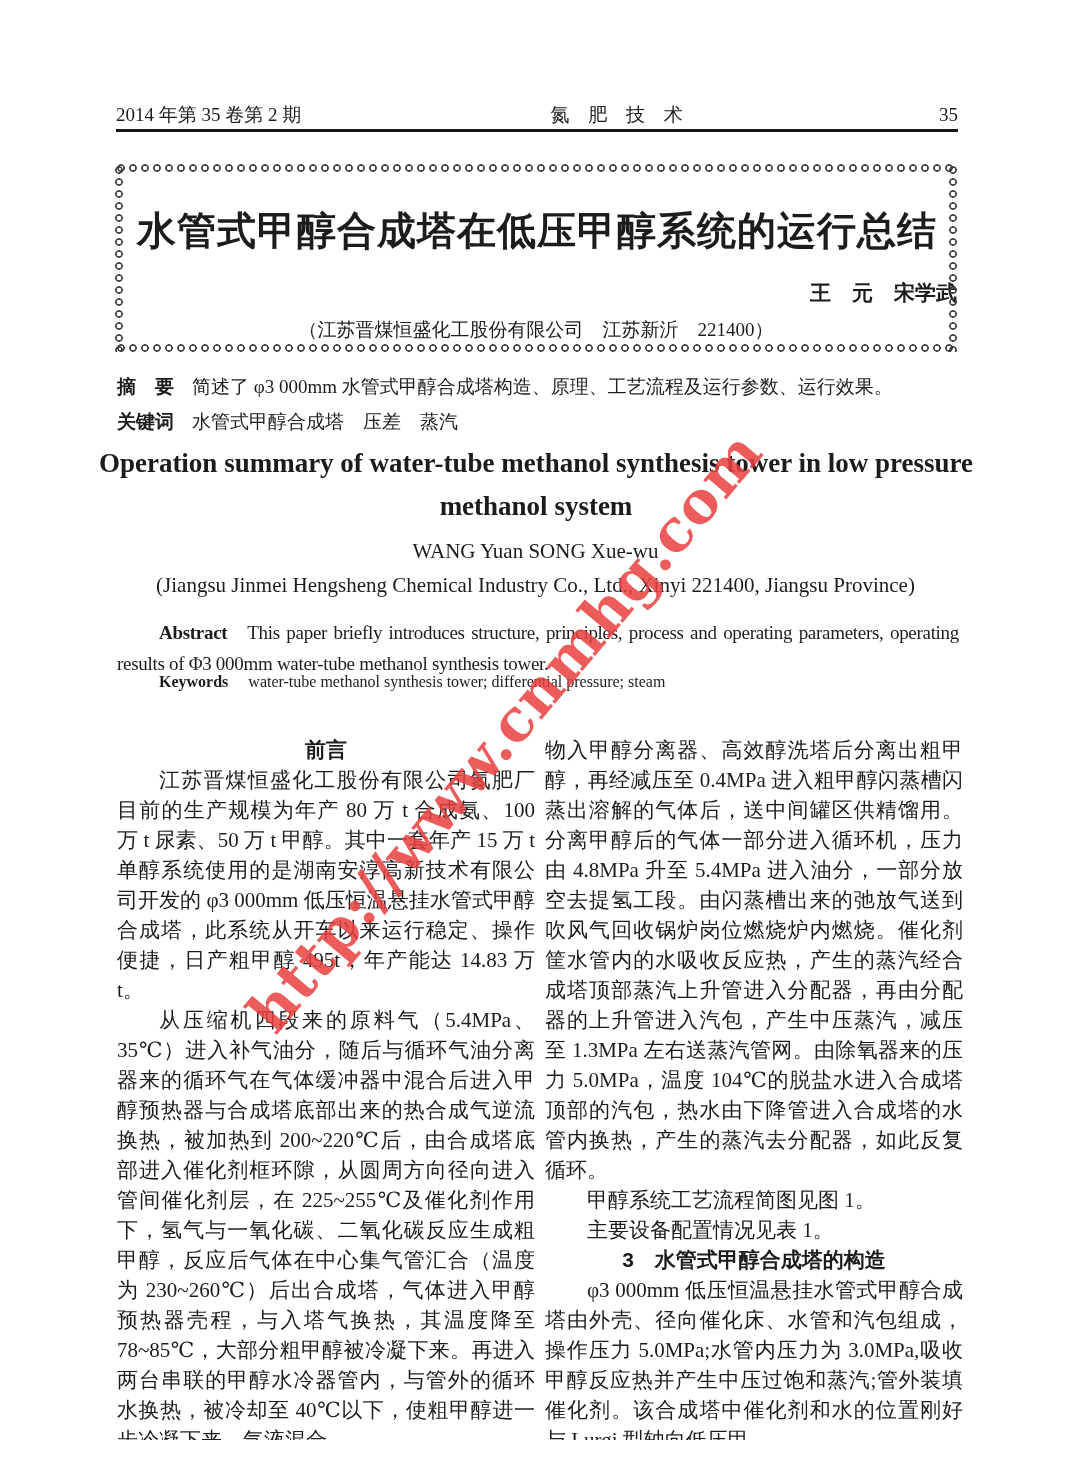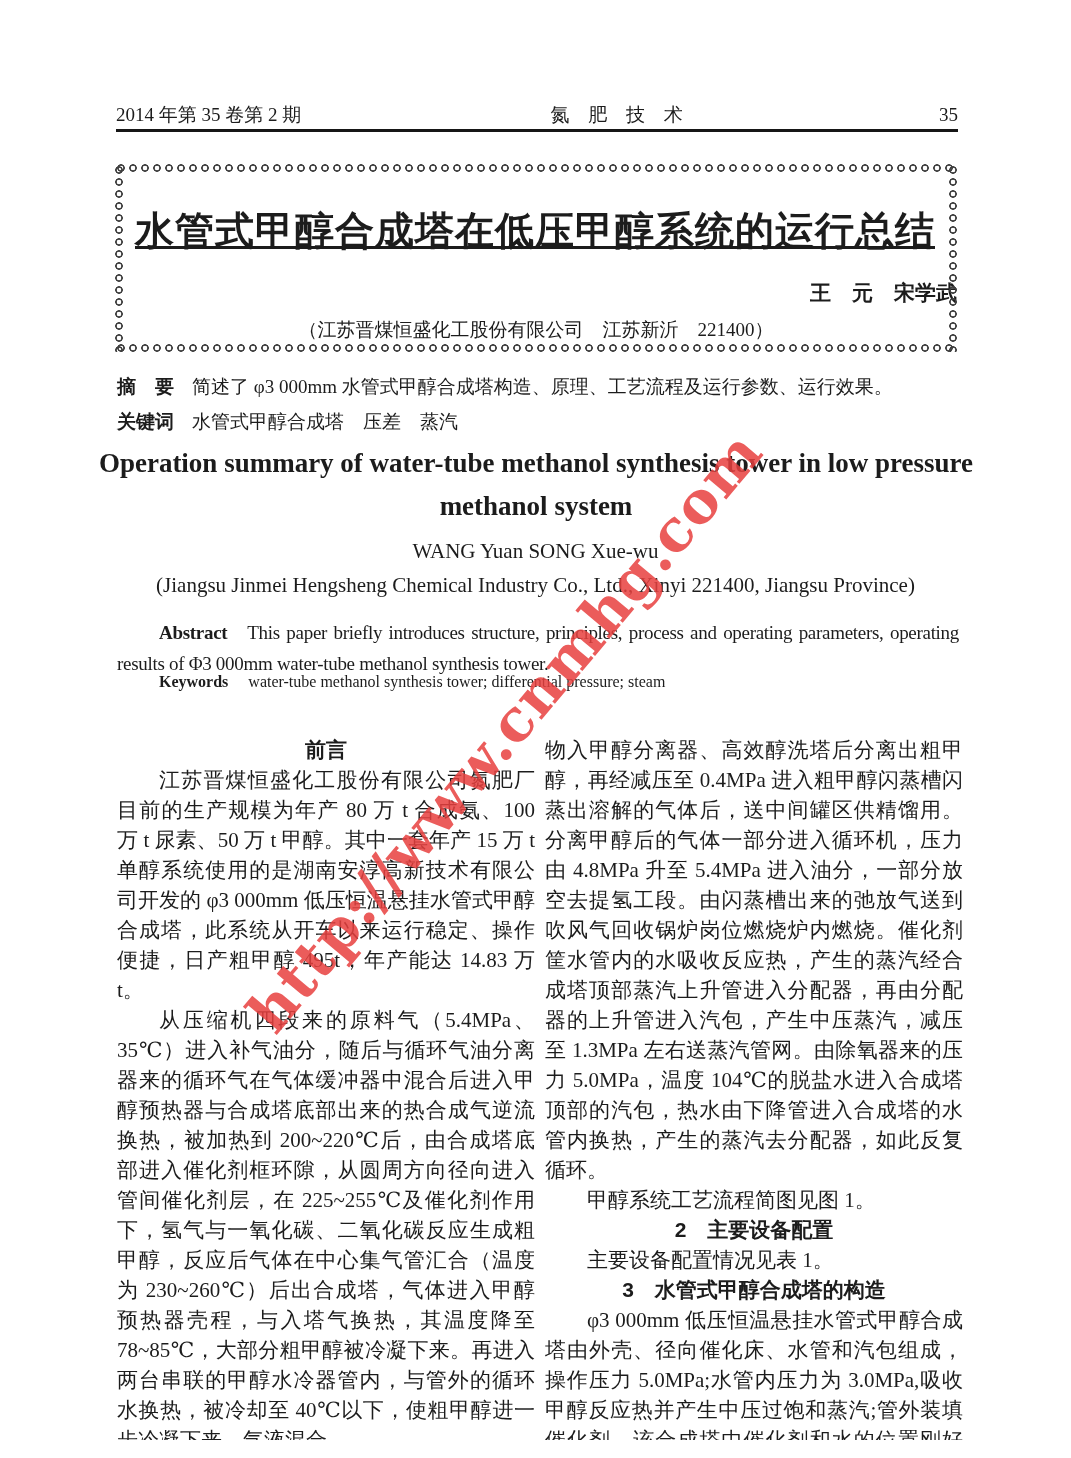--- a/index.html
+++ b/index.html
@@ -22,21 +22,21 @@
   .ob {
     position:absolute;
     background-image:radial-gradient(circle, rgba(0,0,0,0) 2.0px, #3e3e3e 2.6px, #3e3e3e 3.5px, rgba(0,0,0,0) 4.1px);
     background-size:12px 12px;
   }
   .ob-t { top:-2px; left:0; right:0; height:12px; background-repeat:repeat-x; }
   .ob-b { bottom:-2px; left:0; right:0; height:12px; background-repeat:repeat-x; }
   .ob-l { left:-2px; top:0; bottom:0; width:12px; background-repeat:repeat-y; }
   .ob-r { right:-2px; top:0; bottom:0; width:12px; background-repeat:repeat-y; }
 
-  .box-title  { margin:40px 20px 0; text-align:left; font-size:39px; font-weight:bold; letter-spacing:1px;text-decoration:underline; }
+  .box-title  { margin:40px 20px 0; text-align:right; font-size:39px; font-weight:bold; letter-spacing:1px; }
   .box-authors{ margin-top:21px; text-align:right; font-size:21px; font-weight:bold;
                 font-family:"Liberation Sans","DejaVu Sans",sans-serif; }
   .box-affil  { margin-top:10px; text-align:center; font-size:19px; }
 
   
   .cn-meta { position:absolute; top:362px; left:117px; width:842px; font-size:19px; }
   .cn-meta p { margin:0 0 9px 0; }
   .meta-label { font-weight:bold; font-family:"Liberation Sans","DejaVu Sans",sans-serif; margin-right:18px; }
 
   
@@ -110,21 +110,20 @@
 
   <div class="columns">
     <div class="col">
       <p class="sec-heading">前言</p>
       <p class="indent">江苏晋煤恒盛化工股份有限公司氮肥厂目前的生产规模为年产 80 万 t 合成氨、100 万 t 尿素、50 万 t 甲醇。其中一套年产 15 万 t 单醇系统使用的是湖南安淳高新技术有限公司开发的 φ3 000mm 低压恒温悬挂水管式甲醇合成塔，此系统从开车以来运行稳定、操作便捷，日产粗甲醇 495t，年产能达 14.83 万 t。</p>
       <p class="indent">从压缩机四段来的原料气（5.4MPa、35℃）进入补气油分，随后与循环气油分离器来的循环气在气体缓冲器中混合后进入甲醇预热器与合成塔底部出来的热合成气逆流换热，被加热到 200~220℃后，由合成塔底部进入催化剂框环隙，从圆周方向径向进入管间催化剂层，在 225~255℃及催化剂作用下，氢气与一氧化碳、二氧化碳反应生成粗甲醇，反应后气体在中心集气管汇合（温度为 230~260℃）后出合成塔，气体进入甲醇预热器壳程，与入塔气换热，其温度降至 78~85℃，大部分粗甲醇被冷凝下来。再进入两台串联的甲醇水冷器管内，与管外的循环水换热，被冷却至 40℃以下，使粗甲醇进一步冷凝下来。气液混合</p>
     </div>
     <div class="col">
       <p>物入甲醇分离器、高效醇洗塔后分离出粗甲醇，再经减压至 0.4MPa 进入粗甲醇闪蒸槽闪蒸出溶解的气体后，送中间罐区供精馏用。分离甲醇后的气体一部分进入循环机，压力由 4.8MPa 升至 5.4MPa 进入油分，一部分放空去提氢工段。由闪蒸槽出来的弛放气送到吹风气回收锅炉岗位燃烧炉内燃烧。催化剂筐水管内的水吸收反应热，产生的蒸汽经合成塔顶部蒸汽上升管进入分配器，再由分配器的上升管进入汽包，产生中压蒸汽，减压至 1.3MPa 左右送蒸汽管网。由除氧器来的压力 5.0MPa，温度 104℃的脱盐水进入合成塔顶部的汽包，热水由下降管进入合成塔的水管内换热，产生的蒸汽去分配器，如此反复循环。</p>
       <p class="indent">甲醇系统工艺流程简图见图 1。</p>
-      <p class="sec-heading">2　主要设备配置</p>
       <p class="indent">主要设备配置情况见表 1。</p>
       <p class="sec-heading">3　水管式甲醇合成塔的构造</p>
       <p class="indent">φ3 000mm 低压恒温悬挂水管式甲醇合成塔由外壳、径向催化床、水管和汽包组成，操作压力 5.0MPa;水管内压力为 3.0MPa,吸收甲醇反应热并产生中压过饱和蒸汽;管外装填催化剂。该合成塔中催化剂和水的位置刚好与 Lurgi 型轴向低压甲</p>
     </div>
   </div>
 
   <div class="watermark" style="color: rgb(232, 64, 63);">http://www.cnmhg.com</div>
 
 </div>
 

